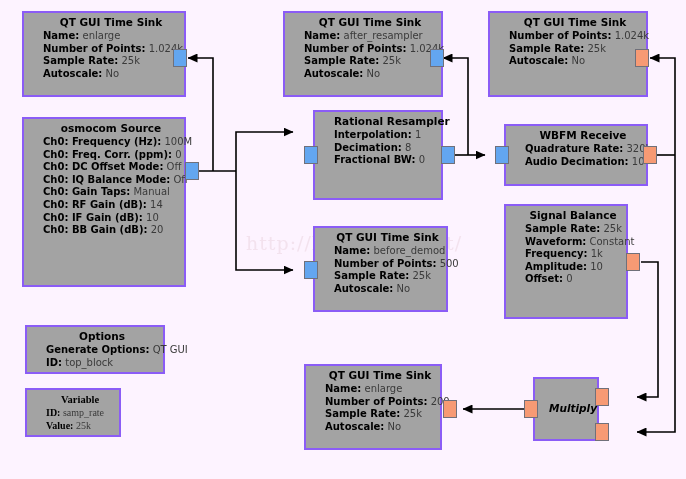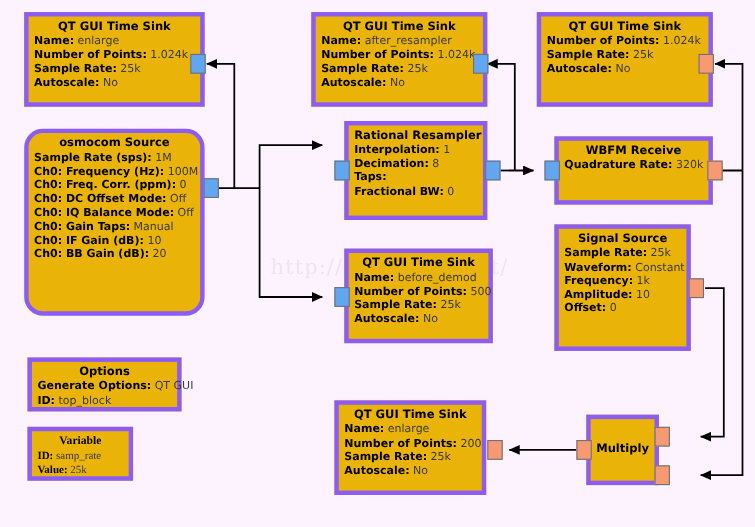--- a/index.html
+++ b/index.html
@@ -15,24 +15,24 @@
     position:absolute;left:246px;top:232px;
     font-family:"DejaVu Serif","Liberation Serif",serif;
     font-size:19px;color:#f3e2ee;letter-spacing:1px;
     white-space:nowrap;z-index:1;user-select:none;
   }
 
   svg.wires{position:absolute;left:0;top:0;width:686px;height:479px;z-index:2;}
 
   .block{
     position:absolute;z-index:3;
-    background:#eab308;
-    border:4px solid #8b5cf6;
+    background:#a3a3a3;
+    border:2px solid #8b5cf6;
     box-sizing:border-box;
-    padding:3px 5px 4px 5px;
+    padding:3px 5px 4px 19px;
   }
   .btitle{
     font-size:10.5px;font-weight:bold;color:#000;
     text-align:center;line-height:13px;margin-bottom:1px;
     white-space:nowrap;
   }
   .brow{
     font-size:10px;line-height:12.6px;color:#3a3a3a;
     white-space:nowrap;
   }
@@ -89,28 +89,28 @@
 
   <div class="block" style="left:22px;top:11px;width:164px;height:86px;">
     <div class="btitle">QT GUI Time Sink</div>
     <div class="brow"><span class="k">Name:</span> <span>enlarge</span></div>
     <div class="brow"><span class="k">Number of Points:</span> <span>1.024k</span></div>
     <div class="brow"><span class="k">Sample Rate:</span> <span>25k</span></div>
     <div class="brow"><span class="k">Autoscale:</span> <span>No</span></div>
   </div>
   <div class="port complex" style="left:173px;top:49px;width:14px;height:18px;"></div>
 
-  <div class="block" style="left:22px;top:117px;width:164px;height:170px;border-radius:17px;">
+  <div class="block" style="left:22px;top:117px;width:164px;height:170px;">
     <div class="btitle">osmocom Source</div>
-    <div class="brow"><span class="k">Sample Rate (sps):</span> <span>1M</span></div>
     <div class="brow"><span class="k">Ch0: Frequency (Hz):</span> <span>100M</span></div>
     <div class="brow"><span class="k">Ch0: Freq. Corr. (ppm):</span> <span>0</span></div>
     <div class="brow"><span class="k">Ch0: DC Offset Mode:</span> <span>Off</span></div>
     <div class="brow"><span class="k">Ch0: IQ Balance Mode:</span> <span>Off</span></div>
     <div class="brow"><span class="k">Ch0: Gain Taps:</span> <span>Manual</span></div>
+    <div class="brow"><span class="k">Ch0: RF Gain (dB):</span> <span>14</span></div>
     <div class="brow"><span class="k">Ch0: IF Gain (dB):</span> <span>10</span></div>
     <div class="brow"><span class="k">Ch0: BB Gain (dB):</span> <span>20</span></div>
   </div>
   <div class="port complex" style="left:185px;top:162px;width:14px;height:18px;"></div>
 
   <div class="block" style="left:283px;top:11px;width:160px;height:86px;">
     <div class="btitle">QT GUI Time Sink</div>
     <div class="brow"><span class="k">Name:</span> <span>after_resampler</span></div>
     <div class="brow"><span class="k">Number of Points:</span> <span>1.024k</span></div>
     <div class="brow"><span class="k">Sample Rate:</span> <span>25k</span></div>
@@ -123,44 +123,44 @@
     <div class="brow"><span class="k">Number of Points:</span> <span>1.024k</span></div>
     <div class="brow"><span class="k">Sample Rate:</span> <span>25k</span></div>
     <div class="brow"><span class="k">Autoscale:</span> <span>No</span></div>
   </div>
   <div class="port float" style="left:635px;top:49px;width:14px;height:18px;"></div>
 
   <div class="block" style="left:313px;top:110px;width:130px;height:90px;">
     <div class="btitle">Rational Resampler</div>
     <div class="brow"><span class="k">Interpolation:</span> <span>1</span></div>
     <div class="brow"><span class="k">Decimation:</span> <span>8</span></div>
-    <div class="brow"><span class="k">Taps:</span> <span></span></div>
     <div class="brow"><span class="k">Fractional BW:</span> <span>0</span></div>
   </div>
   <div class="port complex" style="left:304px;top:146px;width:14px;height:18px;"></div>
   <div class="port complex" style="left:441px;top:146px;width:14px;height:18px;"></div>
 
   <div class="block" style="left:504px;top:124px;width:144px;height:62px;">
     <div class="btitle">WBFM Receive</div>
     <div class="brow"><span class="k">Quadrature Rate:</span> <span>320k</span></div>
+    <div class="brow"><span class="k">Audio Decimation:</span> <span>10</span></div>
   </div>
   <div class="port complex" style="left:495px;top:146px;width:14px;height:18px;"></div>
   <div class="port float" style="left:643px;top:146px;width:14px;height:18px;"></div>
 
   <div class="block" style="left:313px;top:226px;width:135px;height:86px;">
     <div class="btitle">QT GUI Time Sink</div>
     <div class="brow"><span class="k">Name:</span> <span>before_demod</span></div>
     <div class="brow"><span class="k">Number of Points:</span> <span>500</span></div>
     <div class="brow"><span class="k">Sample Rate:</span> <span>25k</span></div>
     <div class="brow"><span class="k">Autoscale:</span> <span>No</span></div>
   </div>
   <div class="port complex" style="left:304px;top:261px;width:14px;height:18px;"></div>
 
   <div class="block" style="left:504px;top:204px;width:124px;height:115px;">
-    <div class="btitle">Signal Source</div>
+    <div class="btitle">Signal Balance</div>
     <div class="brow"><span class="k">Sample Rate:</span> <span>25k</span></div>
     <div class="brow"><span class="k">Waveform:</span> <span>Constant</span></div>
     <div class="brow"><span class="k">Frequency:</span> <span>1k</span></div>
     <div class="brow"><span class="k">Amplitude:</span> <span>10</span></div>
     <div class="brow"><span class="k">Offset:</span> <span>0</span></div>
   </div>
   <div class="port float" style="left:626px;top:253px;width:14px;height:18px;"></div>
 
   <div class="block" style="left:25px;top:325px;width:140px;height:49px;">
     <div class="btitle">Options</div>
@@ -177,19 +177,19 @@
   <div class="block" style="left:304px;top:364px;width:138px;height:86px;">
     <div class="btitle">QT GUI Time Sink</div>
     <div class="brow"><span class="k">Name:</span> <span>enlarge</span></div>
     <div class="brow"><span class="k">Number of Points:</span> <span>200</span></div>
     <div class="brow"><span class="k">Sample Rate:</span> <span>25k</span></div>
     <div class="brow"><span class="k">Autoscale:</span> <span>No</span></div>
   </div>
   <div class="port float" style="left:443px;top:400px;width:14px;height:18px;"></div>
 
   <div class="block" style="left:533px;top:377px;width:66px;height:64px;display:flex;align-items:center;justify-content:center;">
-    <div class="btitle" style="margin:0;">Multiply</div>
+    <div class="btitle" style="margin:0;font-style:italic;">Multiply</div>
   </div>
   <div class="port float" style="left:524px;top:400px;width:14px;height:18px;"></div>
   <div class="port float" style="left:595px;top:388px;width:14px;height:18px;"></div>
   <div class="port float" style="left:595px;top:423px;width:14px;height:18px;"></div>
 
 </div>
 
 </body></html>

